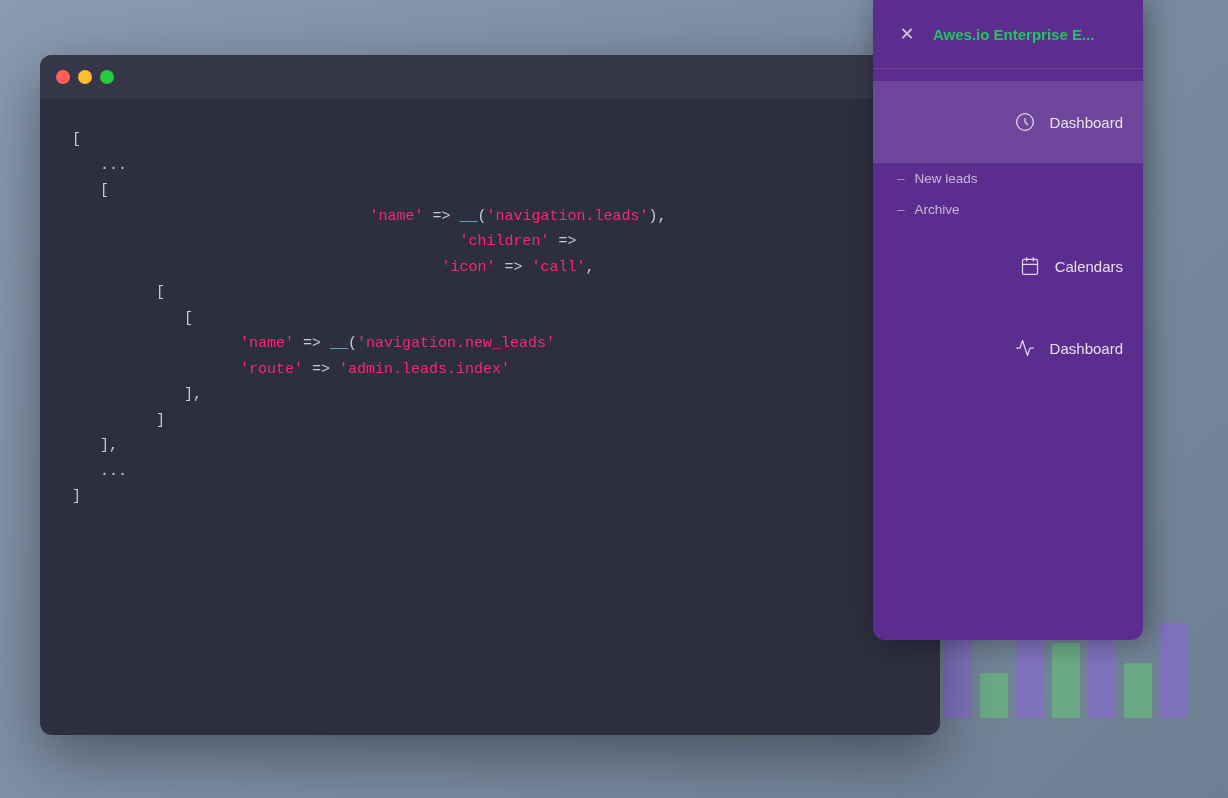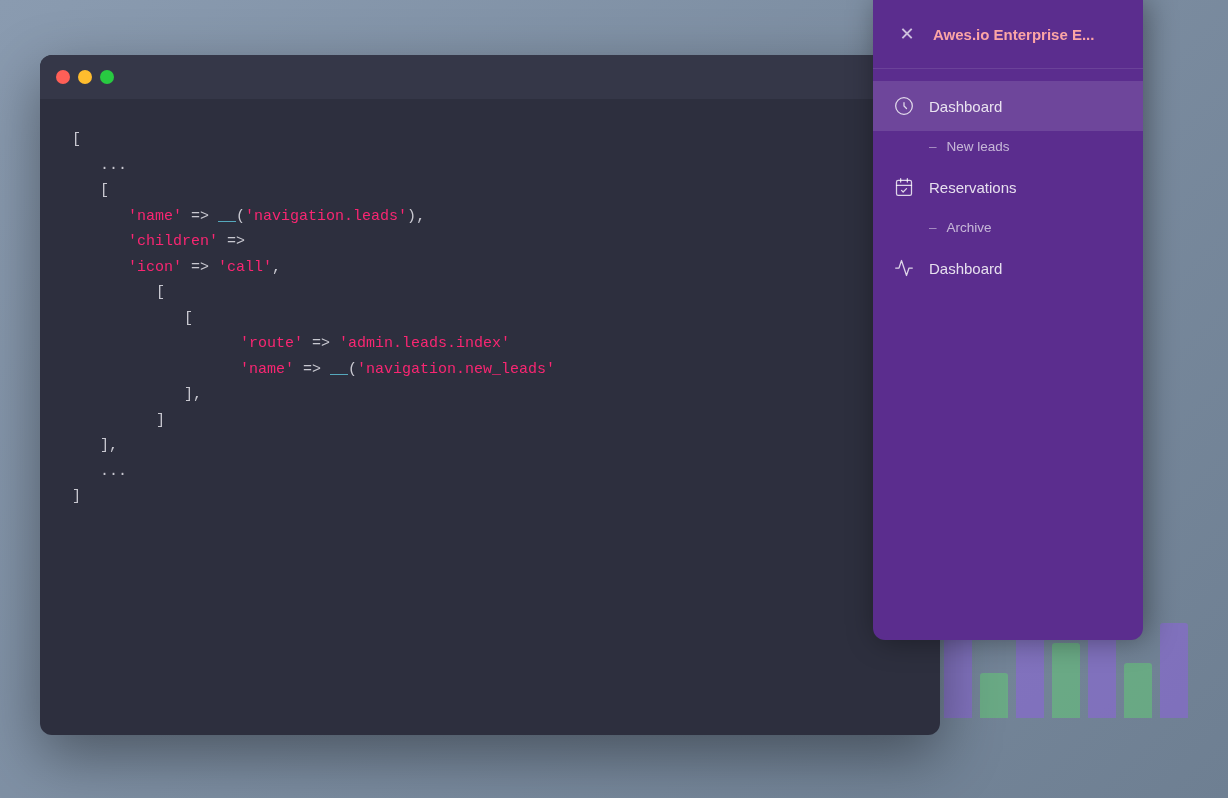--- a/index.html
+++ b/index.html
@@ -82,21 +82,21 @@
 
     .c-bracket { color: #c8c8d0; }
     .c-dot { color: #c8c8d0; }
     .c-string { color: #f92672; }
     .c-arrow { color: #c8c8d0; }
     .c-func { color: #66d9ef; }
     .c-funcarg { color: #f92672; }
     .c-comma { color: #c8c8d0; }
 
     .indent1 { margin-left: 28px; }
-    .indent2 { margin-left: 56px; }
+    .indent2 { margin-left: 56px; text-align: center; }
     .indent3 { margin-left: 84px; }
     .indent4 { margin-left: 112px; }
     .indent5 { margin-left: 168px; }
 
     
     .sidebar {
       position: absolute;
       top: 0;
       right: 85px;
       width: 270px;
@@ -122,57 +122,58 @@
       display: flex;
       align-items: center;
       justify-content: center;
       color: rgba(255,255,255,0.7);
       font-size: 18px;
       cursor: pointer;
       border-radius: 4px;
     }
 
     .sidebar-title {
-      color: #fca5a5;
+      color: #22c55e;
       font-size: 15px;
       font-weight: 600;
       flex: 1;
     }
 
     .nav-items {
       padding: 12px 0;
     }
 
     .nav-item {
       display: flex;
       align-items: center;
-      padding: 14px 20px;
+      padding: 30px 20px;
       cursor: pointer;
       gap: 14px;
       color: rgba(255,255,255,0.85);
       font-size: 15px;
       font-weight: 500;
       transition: background 0.15s;
+      justify-content: flex-end;
     }
     .nav-item.active { background: rgba(255,255,255,0.12); }
 
     .nav-icon {
       width: 22px;
       height: 22px;
       display: flex;
       align-items: center;
       justify-content: center;
       color: rgba(255,255,255,0.8);
       flex-shrink: 0;
     }
 
     .nav-sub-item {
       display: flex;
       align-items: center;
-      padding: 8px 20px 8px 56px;
+      padding: 8px 20px 8px 24px;
       cursor: pointer;
       color: rgba(255,255,255,0.65);
       font-size: 13.5px;
       gap: 6px;
       transition: background 0.15s;
     }
     .nav-sub-item::before {
       content: '–';
       color: rgba(255,255,255,0.5);
       margin-right: 4px;
@@ -235,28 +236,28 @@
       <span class="c-arrow"> =&gt; </span>
       <span class="c-funcarg">'call'</span><span class="c-comma">,</span>
     </div>
     <div class="indent3">
       <span class="c-bracket">[</span>
     </div>
     <div class="indent4">
       <span class="c-bracket">[</span>
     </div>
     <div class="indent5">
+      <span class="c-string">'name'</span>
+      <span class="c-arrow"> =&gt; </span>
+      <span class="c-func">__</span><span class="c-bracket">(</span><span class="c-funcarg">'navigation.new_leads'</span>
+    </div>
+    <div class="indent5">
       <span class="c-string">'route'</span>
       <span class="c-arrow"> =&gt; </span>
       <span class="c-funcarg">'admin.leads.index'</span>
-    </div>
-    <div class="indent5">
-      <span class="c-string">'name'</span>
-      <span class="c-arrow"> =&gt; </span>
-      <span class="c-func">__</span><span class="c-bracket">(</span><span class="c-funcarg">'navigation.new_leads'</span>
     </div>
     <div class="indent4">
       <span class="c-bracket">]</span><span class="c-comma">,</span>
     </div>
     <div class="indent3">
       <span class="c-bracket">]</span>
     </div>
     <div class="indent1">
       <span class="c-bracket">]</span><span class="c-comma">,</span>
     </div>
@@ -288,37 +289,36 @@
       </div>
       <span>Dashboard</span>
     </div>
 
 
     <div class="nav-sub-item">
       <span>New leads</span>
     </div>
 
 
+
+    <div class="nav-sub-item">
+      <span>Archive</span>
+    </div>
+
     <div class="nav-item">
       <div class="nav-icon">
         <svg class="icon-svg" viewBox="0 0 24 24">
           <rect x="3" y="4" width="18" height="18" rx="2" ry="2"></rect>
           <line x1="16" y1="2" x2="16" y2="6"></line>
           <line x1="8" y1="2" x2="8" y2="6"></line>
           <line x1="3" y1="10" x2="21" y2="10"></line>
-          <polyline points="9 16 11 18 15 14"></polyline>
         </svg>
       </div>
-      <span>Reservations</span>
-    </div>
-
-    <div class="nav-sub-item">
-      <span>Archive</span>
-    </div>
-
+      <span>Calendars</span>
+    </div>
 
     <div class="nav-item">
       <div class="nav-icon">
         <svg class="icon-svg" viewBox="0 0 24 24">
           <polyline points="22 12 18 12 15 21 9 3 6 12 2 12"></polyline>
         </svg>
       </div>
       <span>Dashboard</span>
     </div>
 

